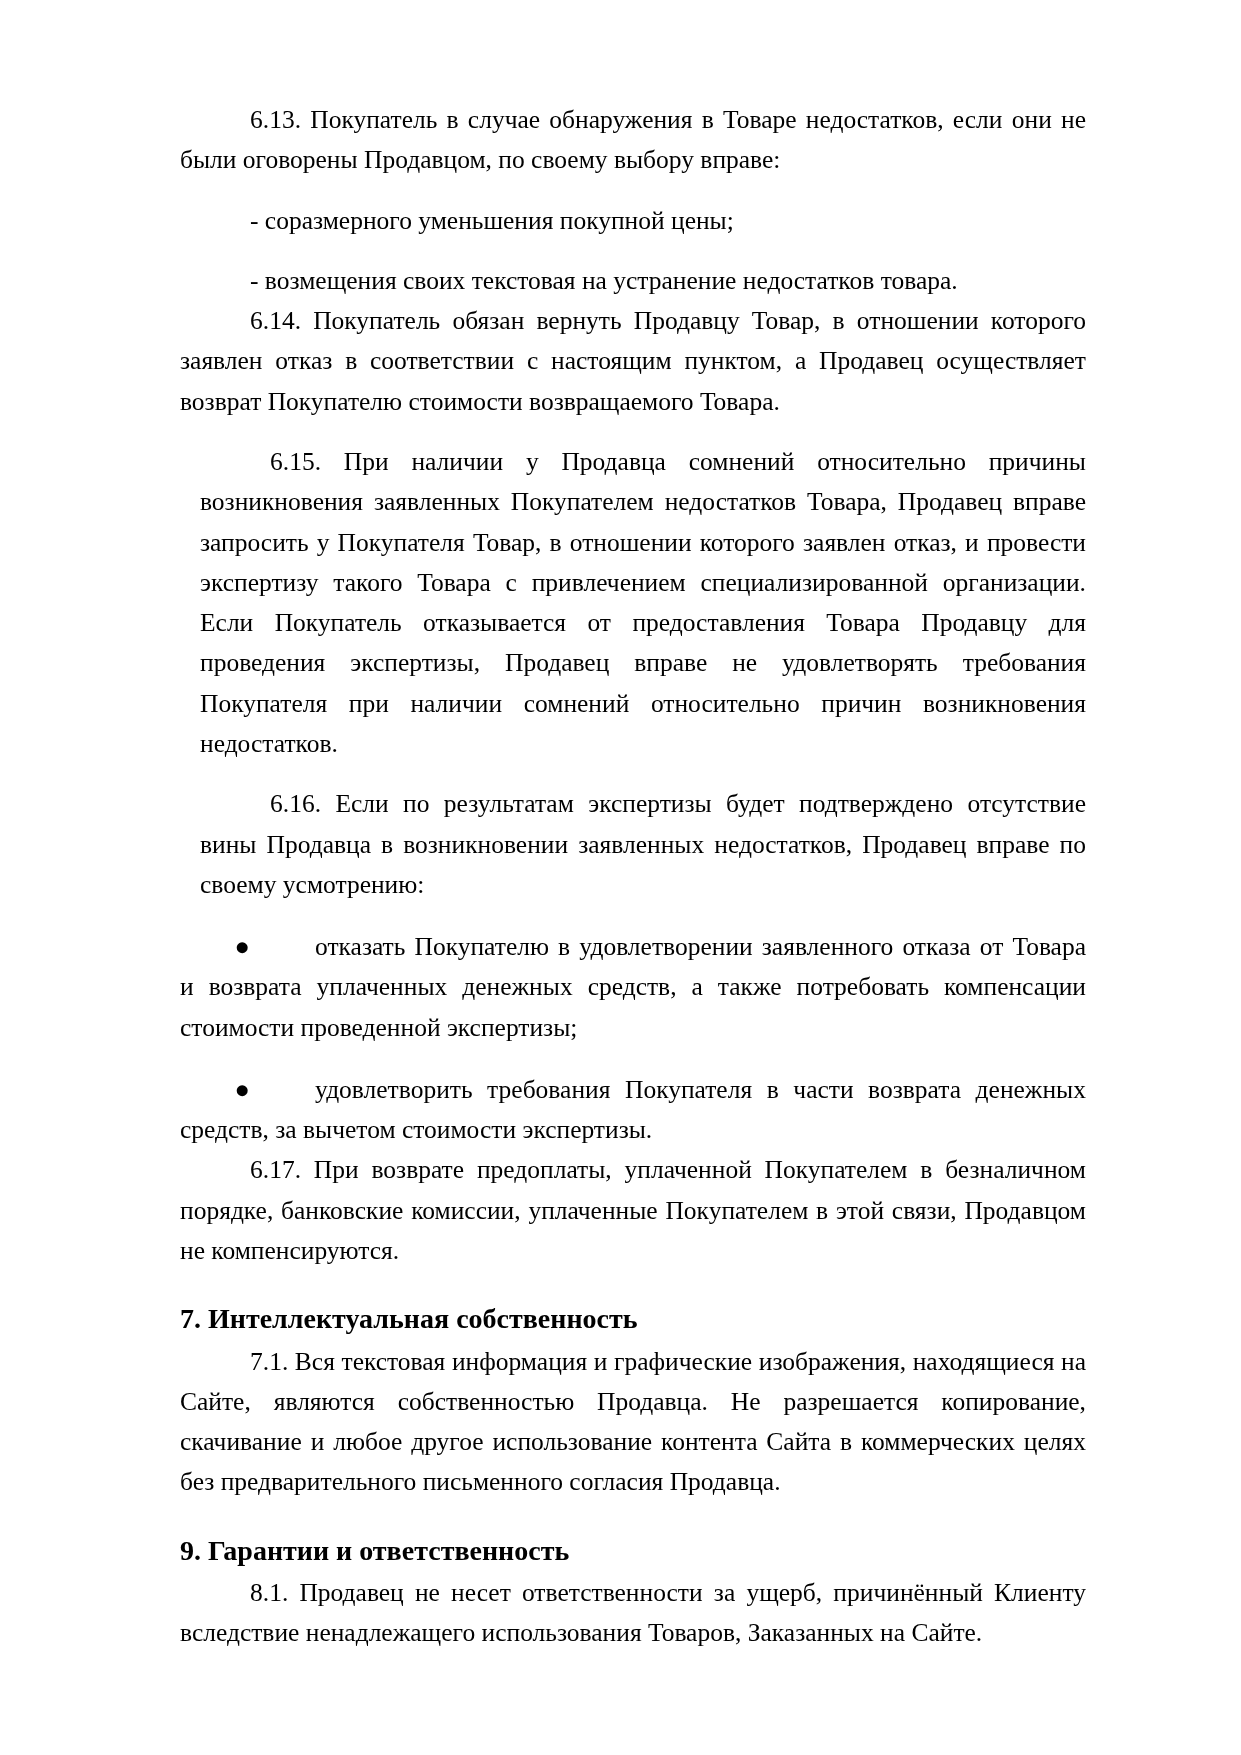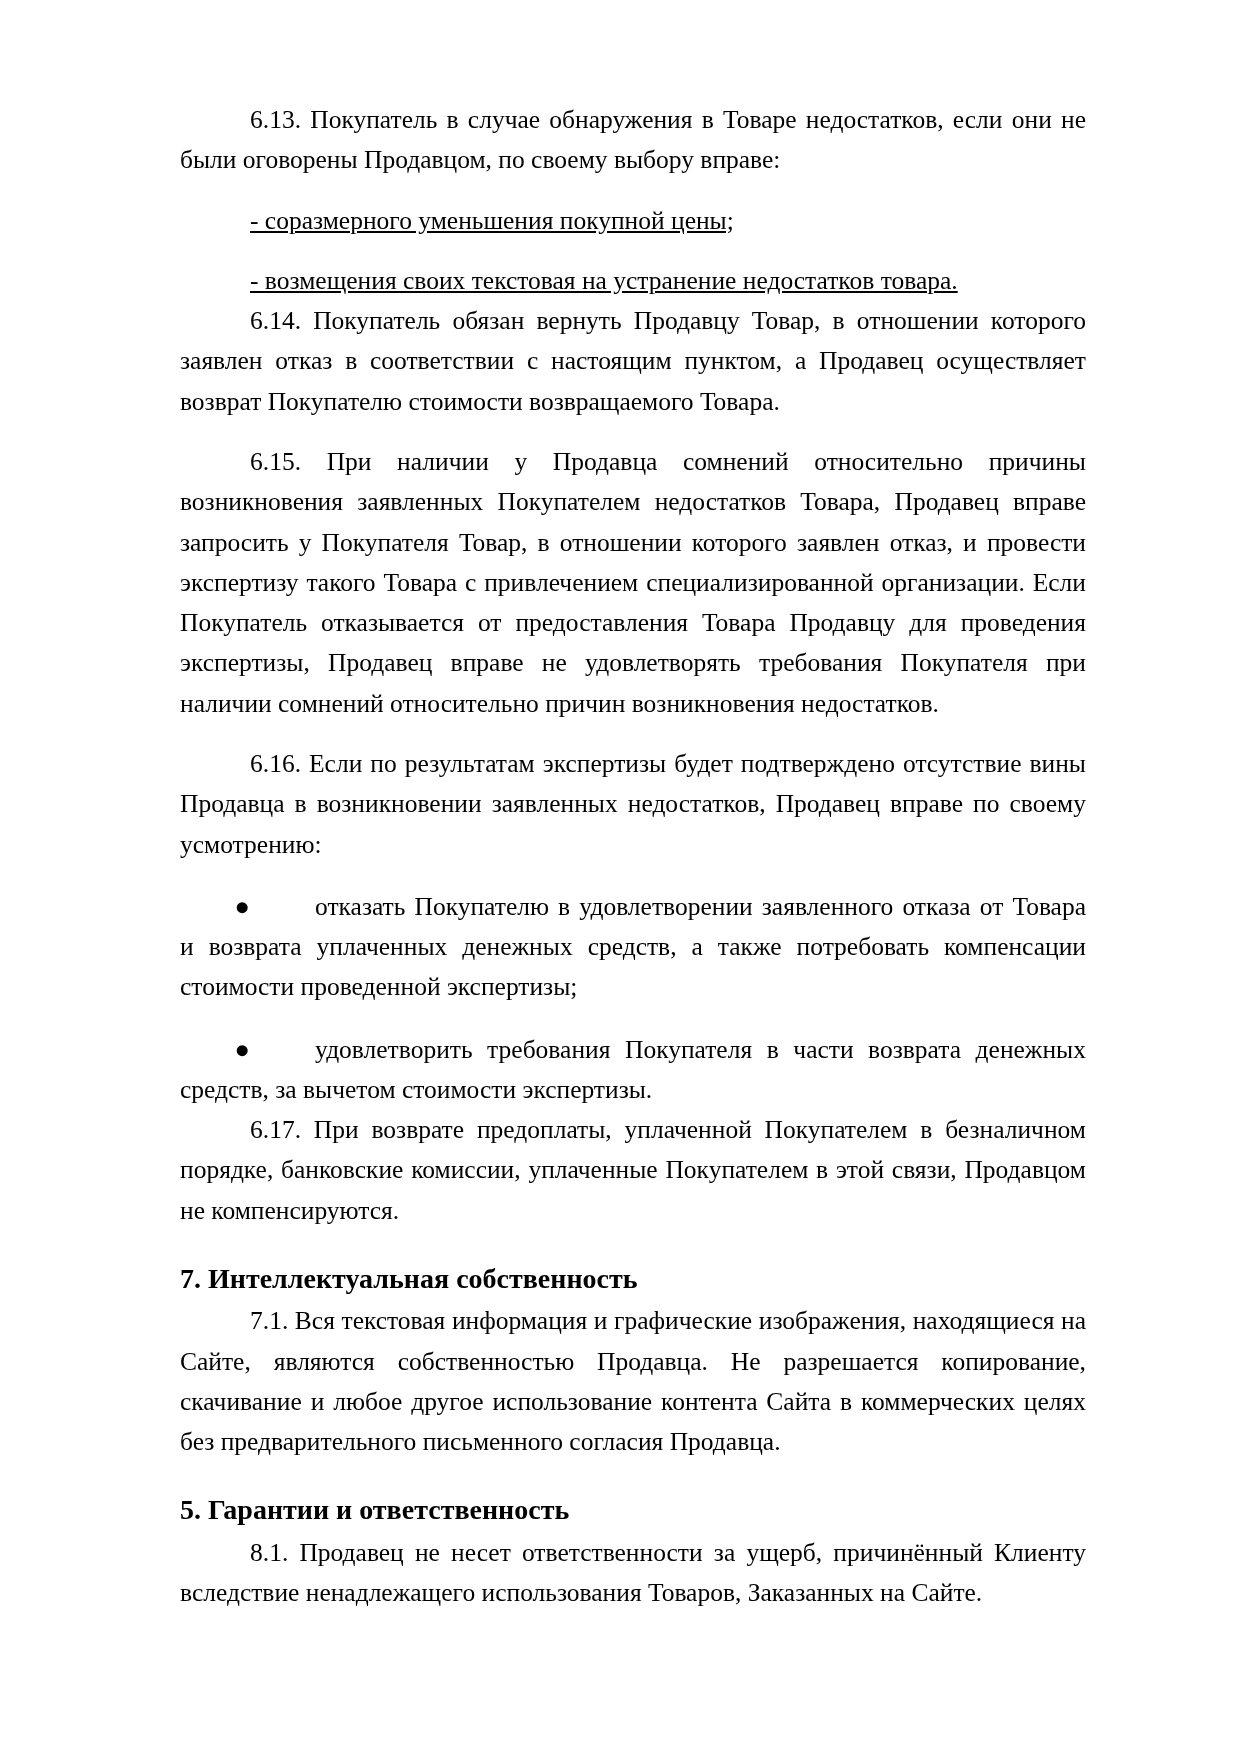--- a/index.html
+++ b/index.html
@@ -29,29 +29,29 @@
     padding: 0;
     font-size: 25.5px;
     line-height: 1.58;
     text-align: justify;
     text-justify: inter-word;
     text-indent: 70px;
     hyphens: none;
   }
   p.para + p.para {
     margin-top: 20px;
+    margin-left: 20px;
   }
   p.dash-item {
     margin: 20px 0 0 0;
     padding: 0;
     font-size: 25.5px;
     line-height: 1.58;
     text-align: justify;
     text-indent: 70px;
-    text-decoration: underline;
   }
   p.bullet-item {
     margin: 22px 0 0 0;
     padding: 0;
     font-size: 25.5px;
     line-height: 1.58;
     text-align: justify;
     text-indent: 0;
   }
   p.bullet-item .bullet-glyph {
@@ -83,16 +83,16 @@
       <p class="dash-item" id="dash_1">- соразмерного уменьшения покупной цены;</p>
       <p class="dash-item" id="dash_3">- возмещения своих текстовая на устранение недостатков товара.</p>
       <p class="para" id="p_6_14">6.14. Покупатель обязан вернуть Продавцу Товар, в отношении которого заявлен отказ в соответствии с настоящим пунктом, а Продавец осуществляет возврат Покупателю стоимости возвращаемого Товара.</p>
       <p class="para" id="p_6_15">6.15. При наличии у Продавца сомнений относительно причины возникновения заявленных Покупателем недостатков Товара, Продавец вправе запросить у Покупателя Товар, в отношении которого заявлен отказ, и провести экспертизу такого Товара с привлечением специализированной организации. Если Покупатель отказывается от предоставления Товара Продавцу для проведения экспертизы, Продавец вправе не удовлетворять требования Покупателя при наличии сомнений относительно причин возникновения недостатков.</p>
       <p class="para" id="p_6_16">6.16. Если по результатам экспертизы будет подтверждено отсутствие вины Продавца в возникновении заявленных недостатков, Продавец вправе по своему усмотрению:</p>
       <p class="bullet-item" id="bullet_1"><span class="bullet-glyph">●</span><span class="bullet-gap"></span><span class="bullet-text">отказать Покупателю в удовлетворении заявленного отказа от Товара и возврата уплаченных денежных средств, а также потребовать компенсации стоимости проведенной экспертизы;</span></p>
       <p class="bullet-item" id="bullet_2"><span class="bullet-glyph">●</span><span class="bullet-gap"></span><span class="bullet-text">удовлетворить требования Покупателя в части возврата денежных средств, за вычетом стоимости экспертизы.</span></p>
       <p class="para" id="p_6_17">6.17. При возврате предоплаты, уплаченной Покупателем в безналичном порядке, банковские комиссии, уплаченные Покупателем в этой связи, Продавцом не компенсируются.</p>
       <h2 class="section-heading" id="h_7">7. Интеллектуальная собственность</h2>
       <p class="para" id="p_7_1">7.1. Вся текстовая информация и графические изображения, находящиеся на Сайте, являются собственностью Продавца. Не разрешается копирование, скачивание и любое другое использование контента Сайта в коммерческих целях без предварительного письменного согласия Продавца.</p>
-      <h2 class="section-heading" id="h_8">5. Гарантии и ответственность</h2>
+      <h2 class="section-heading" id="h_8">9. Гарантии и ответственность</h2>
       <p class="para" id="p_8_1">8.1. Продавец не несет ответственности за ущерб, причинённый Клиенту вследствие ненадлежащего использования Товаров, Заказанных на Сайте.</p>
     </div>
 </div>
 
 </body></html>

